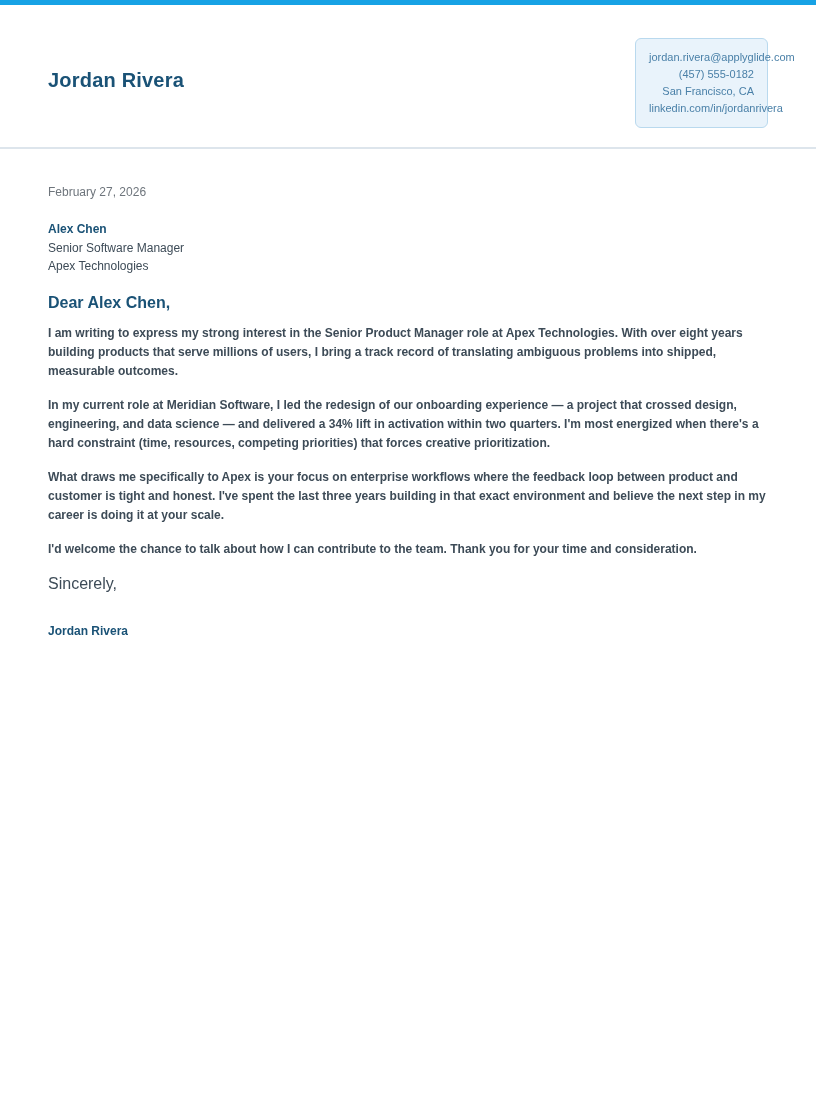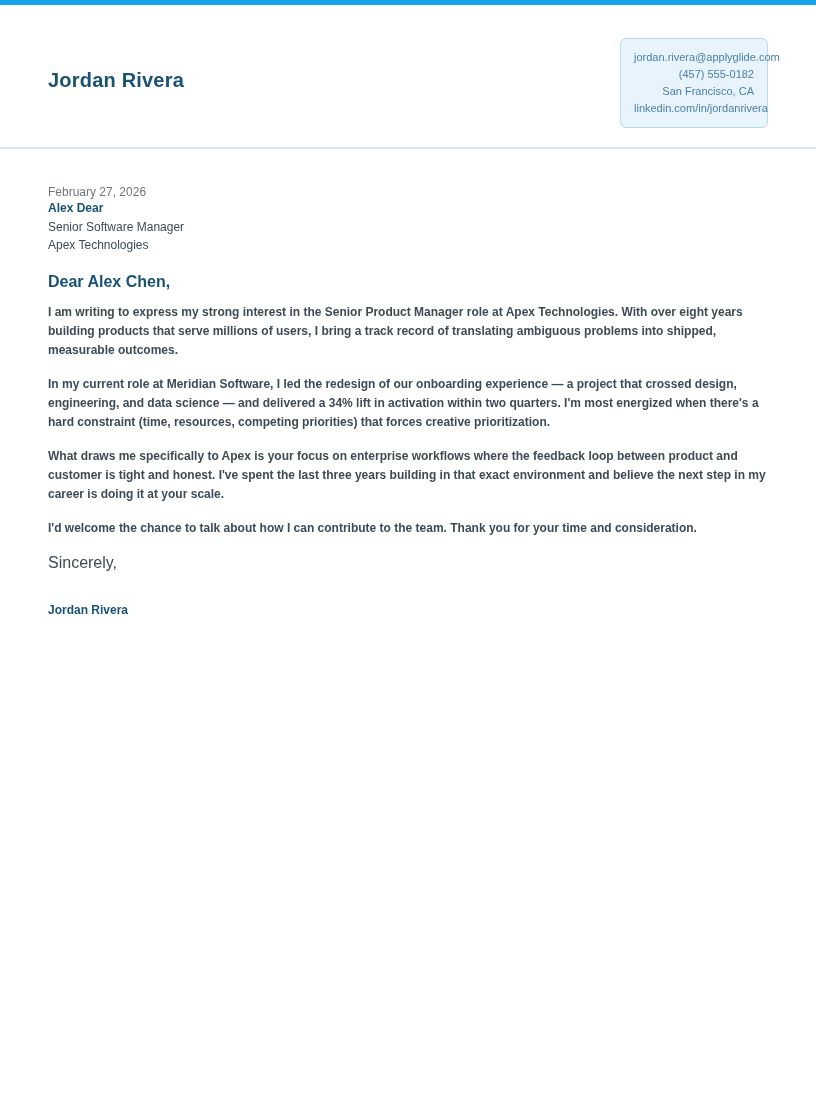--- a/index.html
+++ b/index.html
@@ -30,40 +30,41 @@
     font-size: 20px;
     line-height: 24px;
     font-weight: bold;
     color: #1a5276;
     letter-spacing: 0.2px;
   }
   .contact-card {
     position: absolute;
     right: 48px;
     top: 33px;
-    width: 148px;
+    width: 133px;
     background: #e9f3fb;
     border: 1px solid #b9d9ee;
     border-radius: 6px;
     padding: 10px 13px;
     text-align: right;
   }
   .contact-card .contact-line {
     font-size: 11px;
     line-height: 17px;
     color: #4a80a8;
     white-space: nowrap;
   }
   .letter-body {
     padding: 36px 48px 0 48px;
   }
   .date-line {
     font-size: 12px;
     line-height: 14px;
     color: #6e757c;
+    margin-bottom: 21px;
   }
   .recipient-block {
     margin-bottom: 17px;
   }
   .recipient-block div {
     font-size: 12px;
     line-height: 18.5px;
   }
   .recipient-name {
     font-weight: bold;
@@ -110,21 +111,21 @@
     <div class="contact-line">(457) 555-0182</div>
     <div class="contact-line">San Francisco, CA</div>
     <div class="contact-line">linkedin.com/in/jordanrivera</div>
   </div>
 </div>
 
 <div class="letter-body">
   <div class="date-line">February 27, 2026</div>
 
   <div class="recipient-block">
-    <div class="recipient-name">Alex Dear</div>
+    <div class="recipient-name">Alex Chen</div>
     <div>Senior Software Manager</div>
     <div>Apex Technologies</div>
   </div>
 
   <div class="salutation">Dear Alex Chen,</div>
 
   <p class="para">I am writing to express my strong interest in the Senior Product Manager role at Apex Technologies. With over eight years building products that serve millions of users, I bring a track record of translating ambiguous problems into shipped, measurable outcomes.</p>
   <p class="para">In my current role at Meridian Software, I led the redesign of our onboarding experience — a project that crossed design, engineering, and data science — and delivered a 34% lift in activation within two quarters. I'm most energized when there's a hard constraint (time, resources, competing priorities) that forces creative prioritization.</p>
   <p class="para">What draws me specifically to Apex is your focus on enterprise workflows where the feedback loop between product and customer is tight and honest. I've spent the last three years building in that exact environment and believe the next step in my career is doing it at your scale.</p>
   <p class="para para-last">I'd welcome the chance to talk about how I can contribute to the team. Thank you for your time and consideration.</p>

